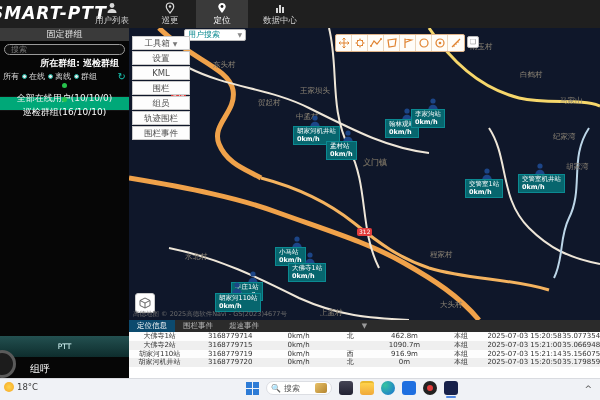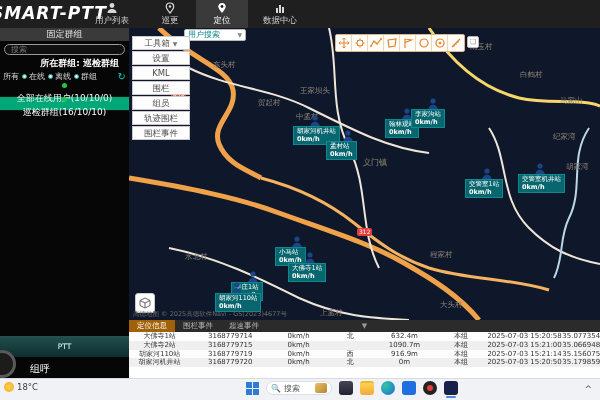--- a/index.html
+++ b/index.html
@@ -68,21 +68,21 @@
     color:#fff; font-size:6.5px; line-height:7.5px; padding:1px 3px; white-space:nowrap; text-align:left; }
   .marker .tag .spd { font-weight:bold; }
   .cube-btn { position:absolute; left:6px; top:265px; width:20px; height:20px; background:#fff;
     border:1px solid #ccc; border-radius:3px; display:flex; align-items:center; justify-content:center; z-index:22; }
   .map-attn { position:absolute; left:4px; top:282px; color:#6b6b6b; font-size:6.5px; z-index:22; white-space:nowrap; }
 
   
   .bpanel { position:absolute; left:129px; top:320px; width:471px; height:58px; background:#fff; z-index:30; }
   .bp-tabs { height:12px; background:#2b2b2b; display:flex; position:relative; }
   .bp-tab { min-width:46px; padding:0 4px; color:#b5b5b5; font-size:7.5px; line-height:12px; text-align:center; }
-  .bp-tab.active { background:#a16207; color:#fff; }
+  .bp-tab.active { background:#0c4a6e; color:#fff; }
   .bp-caret { position:absolute; left:50%; top:0; transform:translateX(-50%); color:#9a9a9a; font-size:7px; line-height:12px; }
   .bp-header { height:11px; background:#3a3a3a; display:flex; }
   .bp-header .cell { color:#eee; font-size:7.5px; line-height:11px; text-align:center;
     border-right:1px solid #4c4c4c; overflow:hidden; white-space:nowrap; }
   .bp-row { height:8.75px; display:flex; background:#fdfdfd; }
   .bp-row:nth-child(even) { background:#efefef; }
   .bp-row .cell { color:#333; font-size:7px; line-height:8.75px; text-align:center; overflow:hidden; white-space:nowrap; }
 
   
   .taskbar { position:absolute; left:0; top:378px; width:600px; height:22px; background:#f0f2f6;
@@ -368,21 +368,21 @@
         <div class="bp-tab">围栏事件</div>
         <div class="bp-tab">超速事件</div>
         <div class="bp-caret">▼</div>
     </div>
     <div id="bp-rows">
         <div class="bp-row">
           <div class="cell" style="width: 13%;">大佛寺1站</div>
           <div class="cell" style="width: 17%;">3168779714</div>
           <div class="cell" style="width: 12%;">0km/h</div>
           <div class="cell" style="width: 10%;">北</div>
-          <div class="cell" style="width: 13%;">632.4m</div>
+          <div class="cell" style="width: 13%;">462.8m</div>
           <div class="cell" style="width: 11%;">本组</div>
           <div class="cell" style="width: 16%;">2025-07-03 15:20:58</div>
           <div class="cell" style="width: 8%;">35.077354</div>
         </div>
         <div class="bp-row">
           <div class="cell" style="width: 13%;">大佛寺2站</div>
           <div class="cell" style="width: 17%;">3168779715</div>
           <div class="cell" style="width: 12%;">0km/h</div>
           <div class="cell" style="width: 10%; margin-top: 24px;">西北</div>
           <div class="cell" style="width: 13%;">1090.7m</div>

